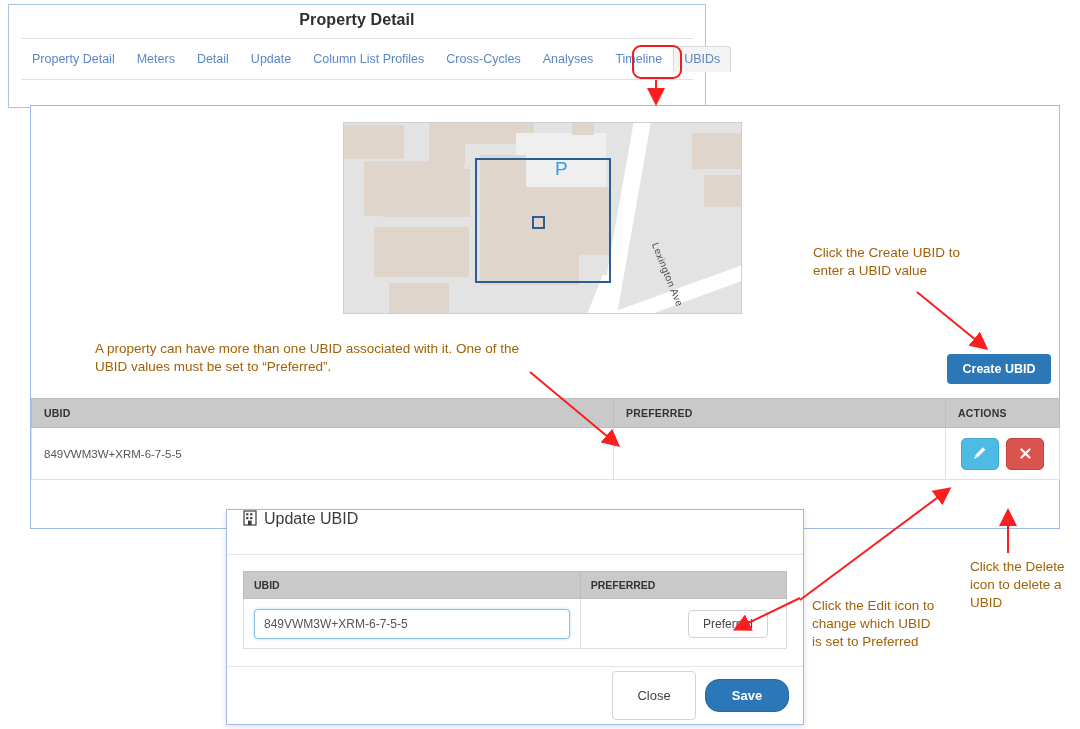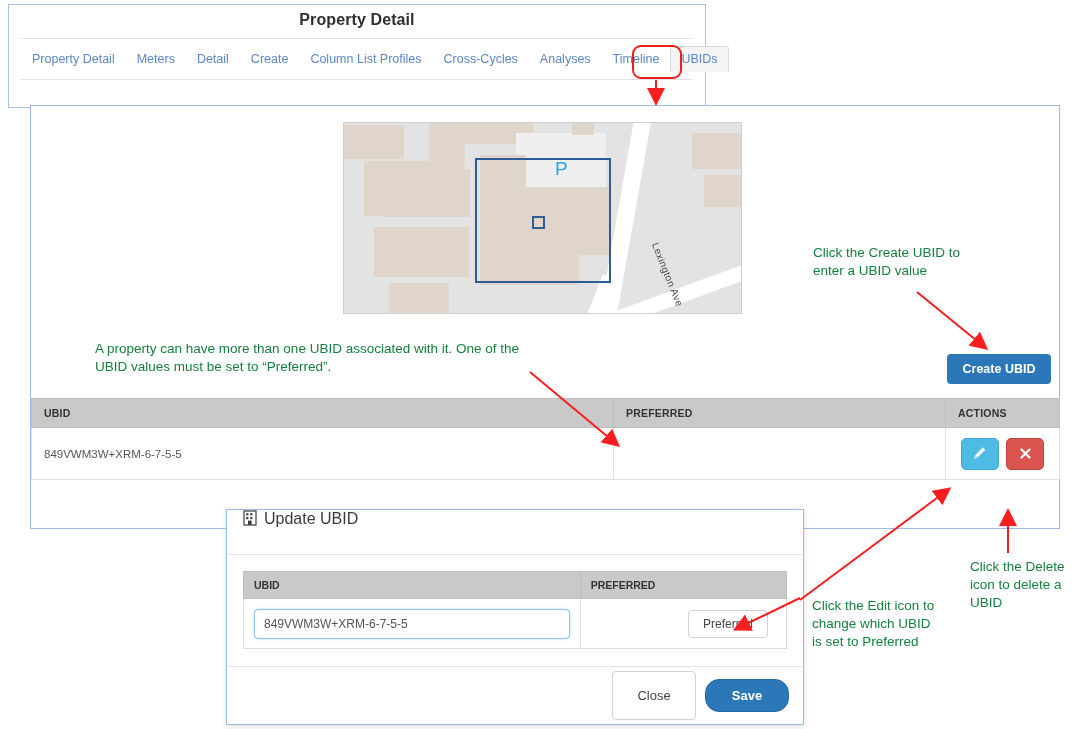--- a/index.html
+++ b/index.html
@@ -330,21 +330,21 @@
     color: #fff;
     font-size: 13px;
     font-weight: bold;
     cursor: pointer;
     font-family: "Liberation Sans", sans-serif;
   }
 
   
   .anno {
     position: absolute;
-    color: #15803d;
+    color: #a16207;
     font-size: 13.5px;
     line-height: 18px;
     white-space: pre-line;
   }
   .anno-create { left: 813px; top: 244px; width: 150px; }
   .anno-multi  { left: 95px;  top: 340px; width: 440px; }
   .anno-edit   { left: 812px; top: 597px; width: 130px; }
   .anno-delete { left: 970px; top: 558px; width: 112px; }
 
   svg.arrow-layer {
@@ -357,21 +357,21 @@
 </head>
 <body>
 
 <div class="header-card">
   <div class="header-title">Property Detail</div>
   <div class="header-divider"></div>
   <div class="tabbar">
     <div class="tab">Property Detail</div>
     <div class="tab">Meters</div>
     <div class="tab">Detail</div>
-    <div class="tab">Create</div>
+    <div class="tab">Update</div>
     <div class="tab">Column List Profiles</div>
     <div class="tab">Cross-Cycles</div>
     <div class="tab">Analyses</div>
     <div class="tab">Timeline</div>
     <div class="tab active">UBIDs</div>
   </div>
   <div class="tabbar-underline"></div>
 </div>
 <div class="tab-highlight"></div>
 

